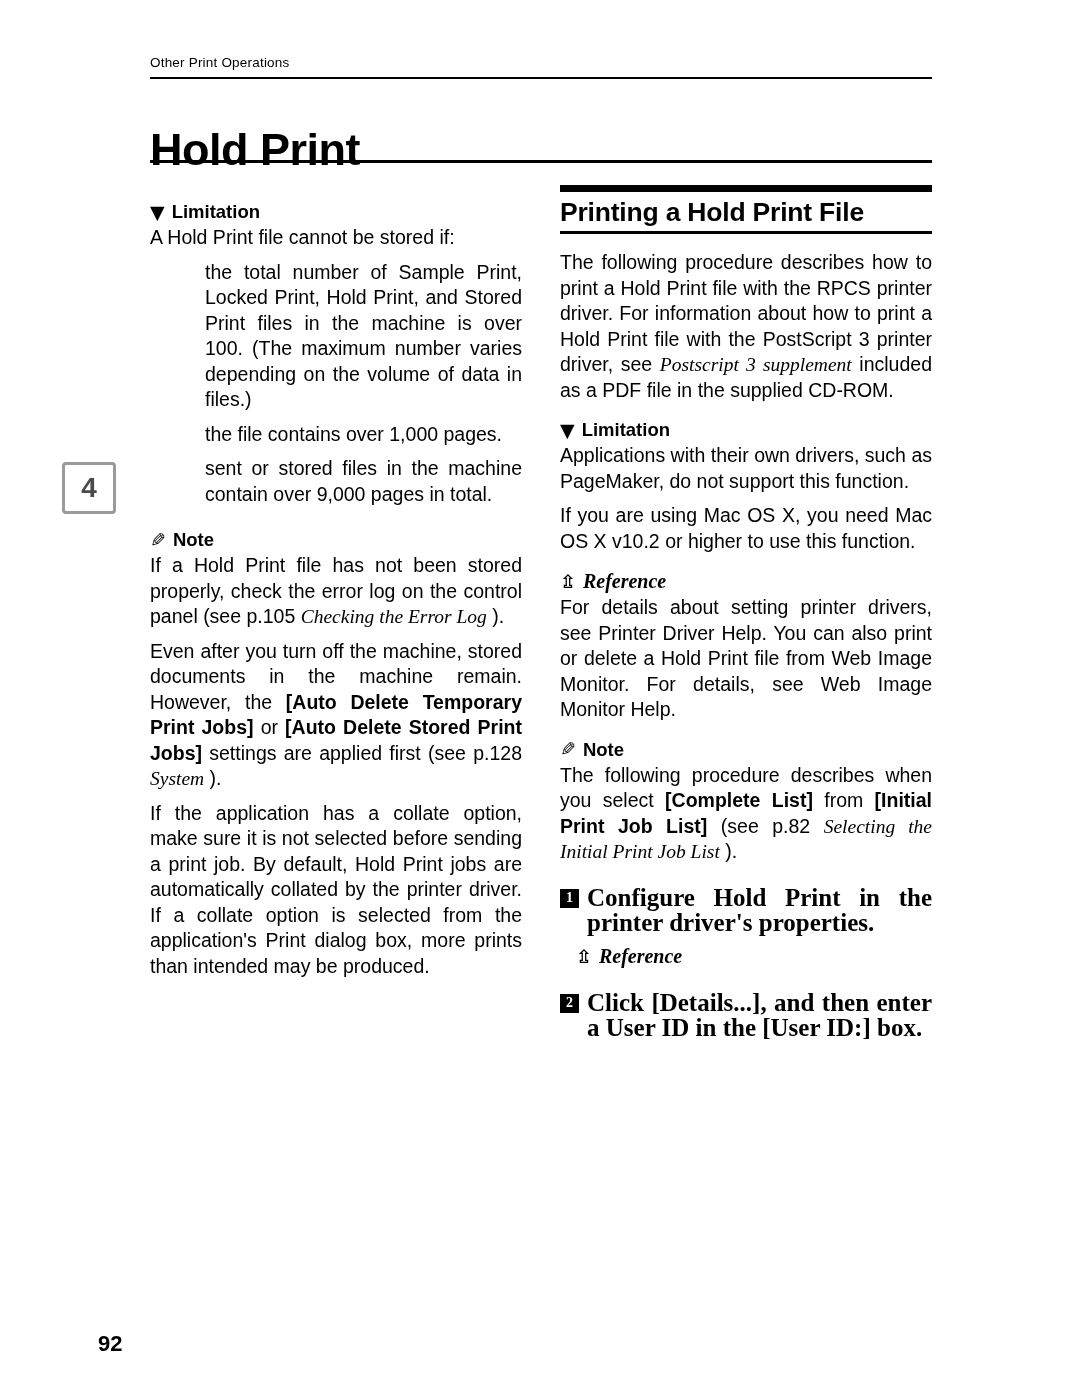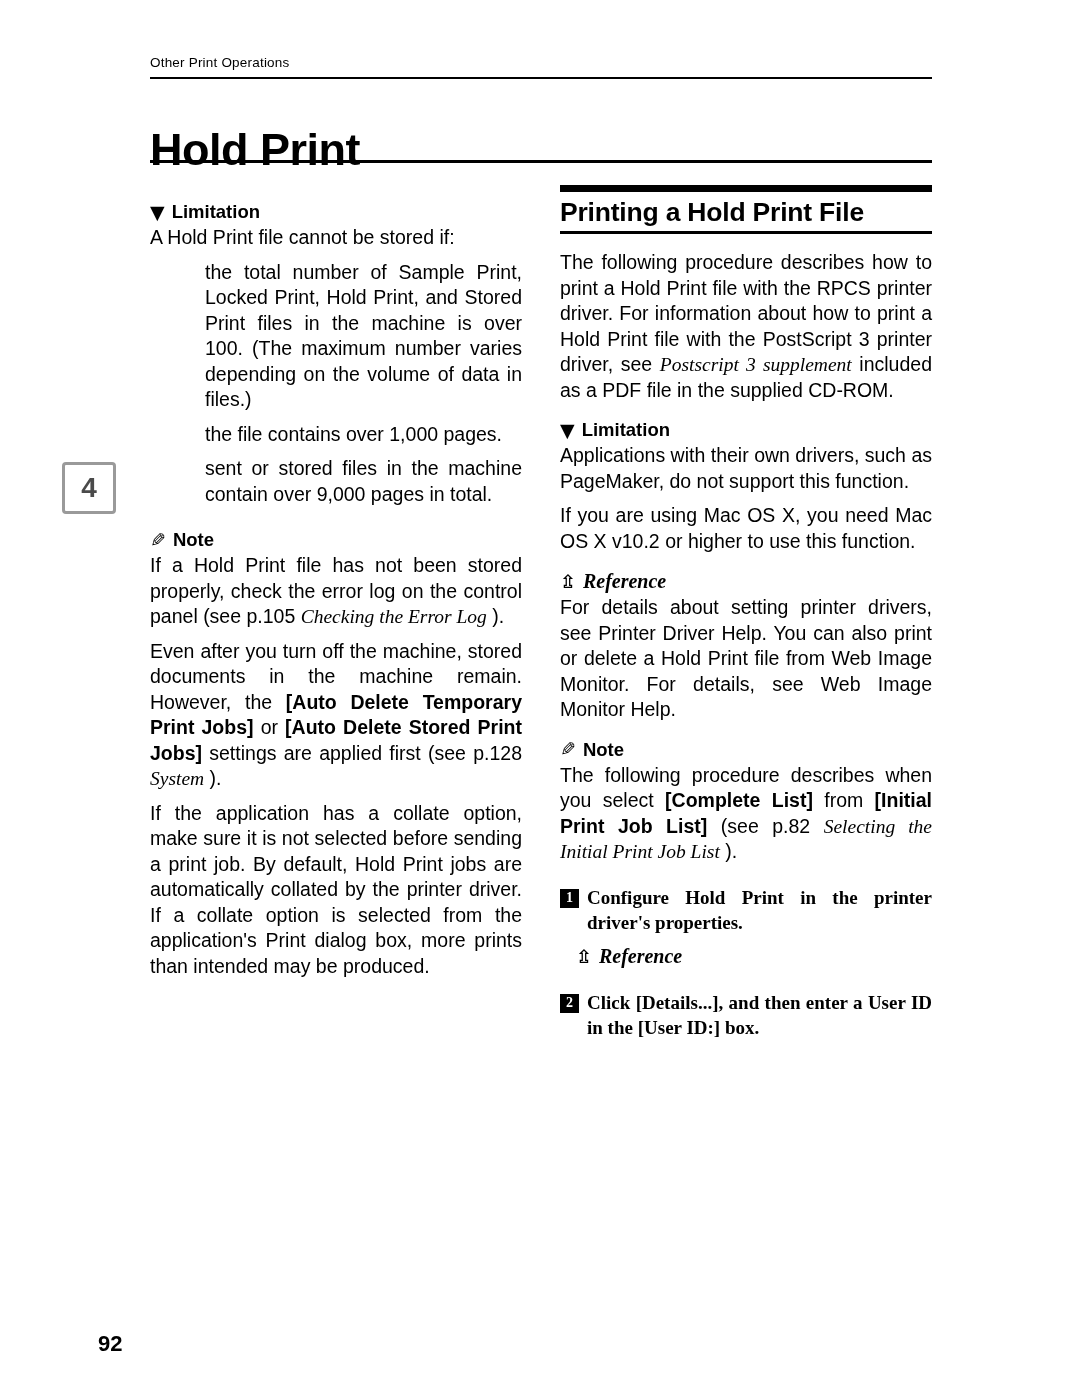--- a/index.html
+++ b/index.html
@@ -171,21 +171,21 @@
     font-weight: bold;
     display: flex;
     align-items: center;
     justify-content: center;
     margin-top: 4px;
     font-family: "Liberation Serif", serif;
   }
   .step-text {
     font-family: "Liberation Serif", serif;
     font-weight: bold;
-    font-size: 19px;
+    font-size: 25px;
     line-height: 25.5px;
     text-align: justify;
   }
 
   .serif-italic {
     font-family: "Liberation Serif", serif;
     font-style: italic;
   }
   .bold { font-weight: bold; }
 

